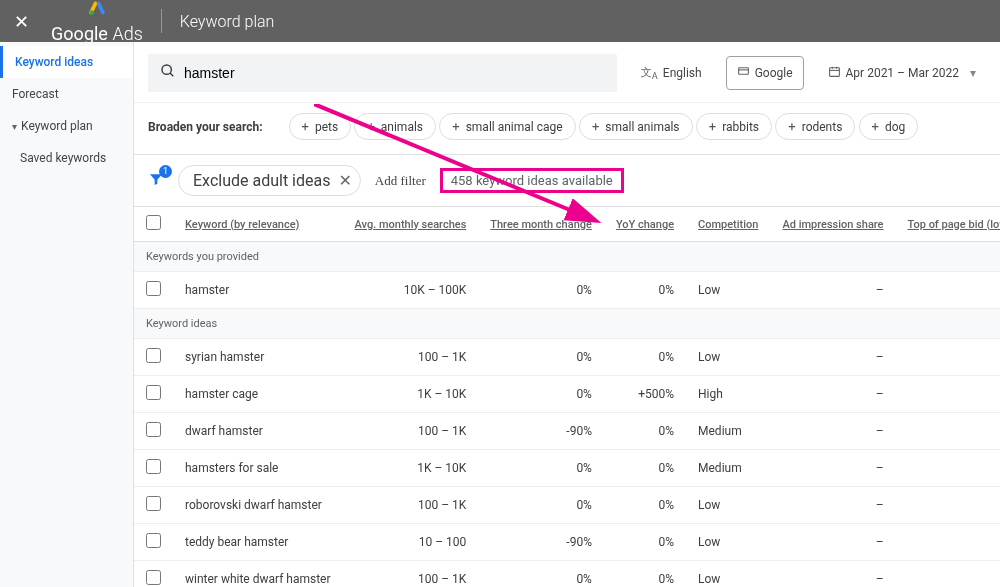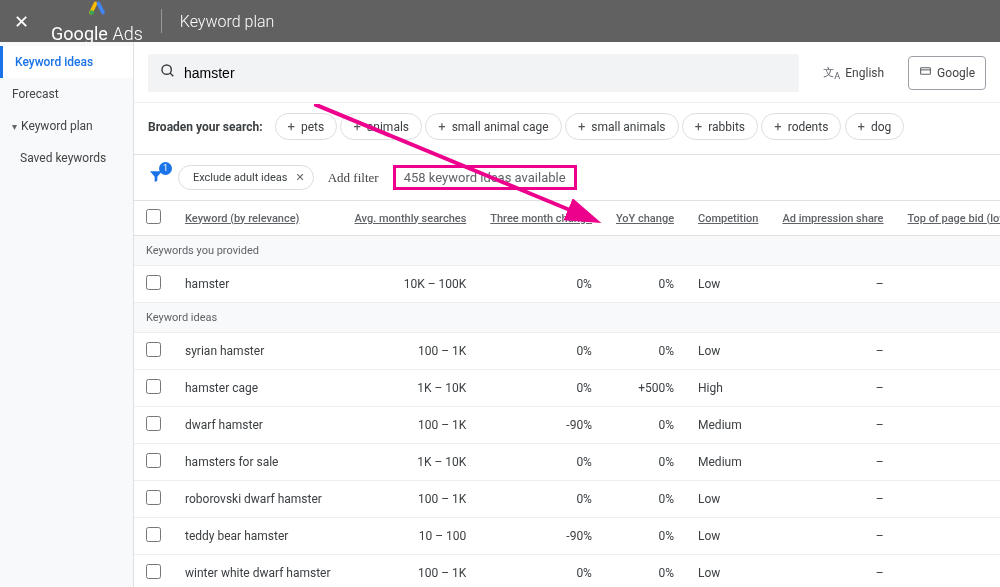--- a/index.html
+++ b/index.html
@@ -17,27 +17,27 @@
 .sidebar .item.sub { padding-left: 20px; }
 .sidebar .caret::before { content: "▾"; font-size: 10px; margin-right: 4px; color:#666; }
 .main { flex: 1; overflow: auto; position:relative; }
 .topbar { display:flex; align-items:center; gap: 14px; padding: 12px 14px 10px; border-bottom: 1px solid #efefef; }
 .searchbox { flex: 1; background: #f1f3f4; display:flex; align-items:center; padding: 8px 12px; border-radius: 2px; height:38px; }
 .searchbox .icon { margin-right: 8px; font-size:16px; }
 .searchbox input { border:0; background:transparent; font-size: 14px; outline:none; width:100%; }
 .scope { display:flex; align-items:center; gap:5px; font-size:12px; color:#444; padding: 8px 10px; cursor:pointer; border-radius:4px; white-space:nowrap; }
 .scope.boxed { border: 1px solid #9aa0a6; }
 .broaden { padding: 10px 14px 14px; display:flex; align-items:center; gap: 8px; flex-wrap:wrap; border-bottom: 1px solid #e0e0e0; }
-.broaden .label { font-size: 12px; font-weight:700; margin-right:4px; }
+.broaden .label { font-size: 12px; font-weight:700; margin-right:18px; }
 .chip { border:1px solid #dadce0; border-radius: 16px; padding: 5px 12px; font-size: 12px; display:inline-flex; align-items:center; gap:6px; cursor:pointer; background:#fff; }
 .chip .plus { font-size:13px; color:#555; }
 .filterrow { display:flex; align-items:center; gap: 14px; padding: 10px 14px; border-bottom:1px solid #e0e0e0; }
 .funnel { position:relative; color:#1a73e8; font-size:16px; cursor:pointer; }
 .funnel .badge { position:absolute; top:-6px; right:-8px; background:#1a73e8; color:#fff; border-radius:50%; font-size:9px; width:13px; height:13px; display:flex; align-items:center; justify-content:center; }
-.pill { border:1px solid #dadce0; border-radius: 16px; padding: 5px 8px 5px 14px; font-size: 11px; display:inline-flex; align-items:center; gap:8px; background:#fff; }
+.pill { border:1px solid #dadce0; border-radius: 16px; padding: 5px 8px 5px 14px; font-size: 16px; display:inline-flex; align-items:center; gap:8px; background:#fff; }
 .pill .x { cursor:pointer; color:#666; }
 .addfilter { font-size: 13px; color:#444; cursor:pointer;font-family:Liberation Serif, serif; }
 .ideascount { font-size: 13px; color:#5f6368; padding: 2px 8px; }
 .highlight { border: 3px solid #ec008c; }
 .arrow { position:absolute; left:180px; top:62px; pointer-events:none; }
 table { width: 100%; border-collapse: collapse; }
 th { text-align: right; font-size: 11px; font-weight: 500; color: #5f6368; padding: 8px 12px; border-bottom:1px solid #e0e0e0; background:#fff; white-space:nowrap;text-decoration:underline; }
 th:first-child { width:34px; }
 th:nth-child(2) { text-align:left; width:230px; }
 td { font-size: 12px; padding: 9px 12px; border-bottom:1px solid #eee; text-align:right; color:#3c4043; white-space:nowrap; }
@@ -90,20 +90,32 @@
       </div>
       <div class="scope boxed">
         <span>
           <svg width="13" height="13" viewBox="0 0 24 24" fill="none" stroke="#5f6368" stroke-width="2">
               <rect x="3" y="5" width="18" height="12" rx="1"></rect>
               <line x1="3" y1="9" x2="21" y2="9"></line>
             </svg>
         </span>
         <span>Google</span>
       </div>
+      <div class="scope">
+        <span>
+          <svg width="13" height="13" viewBox="0 0 24 24" fill="none" stroke="#5f6368" stroke-width="2">
+              <rect x="3" y="5" width="18" height="16" rx="1"></rect>
+              <line x1="3" y1="10" x2="21" y2="10"></line>
+              <line x1="8" y1="3" x2="8" y2="7"></line>
+              <line x1="16" y1="3" x2="16" y2="7"></line>
+            </svg>
+        </span>
+        <span>Apr 2021 – Mar 2022</span>
+        <span style="color:#888;margin-left:6px;">▾</span>
+      </div>
     </div>
 
     <div class="broaden">
       <span class="label">Broaden your search:</span>
       <span id="broaden-chips"><span class="chip"><span class="plus">+</span>pets</span> <span class="chip"><span class="plus">+</span>animals</span> <span class="chip"><span class="plus">+</span>small animal cage</span> <span class="chip"><span class="plus">+</span>small animals</span> <span class="chip"><span class="plus">+</span>rabbits</span> <span class="chip"><span class="plus">+</span>rodents</span> <span class="chip"><span class="plus">+</span>dog</span> </span>
     </div>
 
     <div class="filterrow">
       <span class="funnel">
         <svg width="16" height="16" viewBox="0 0 24 24" fill="#1a73e8">

